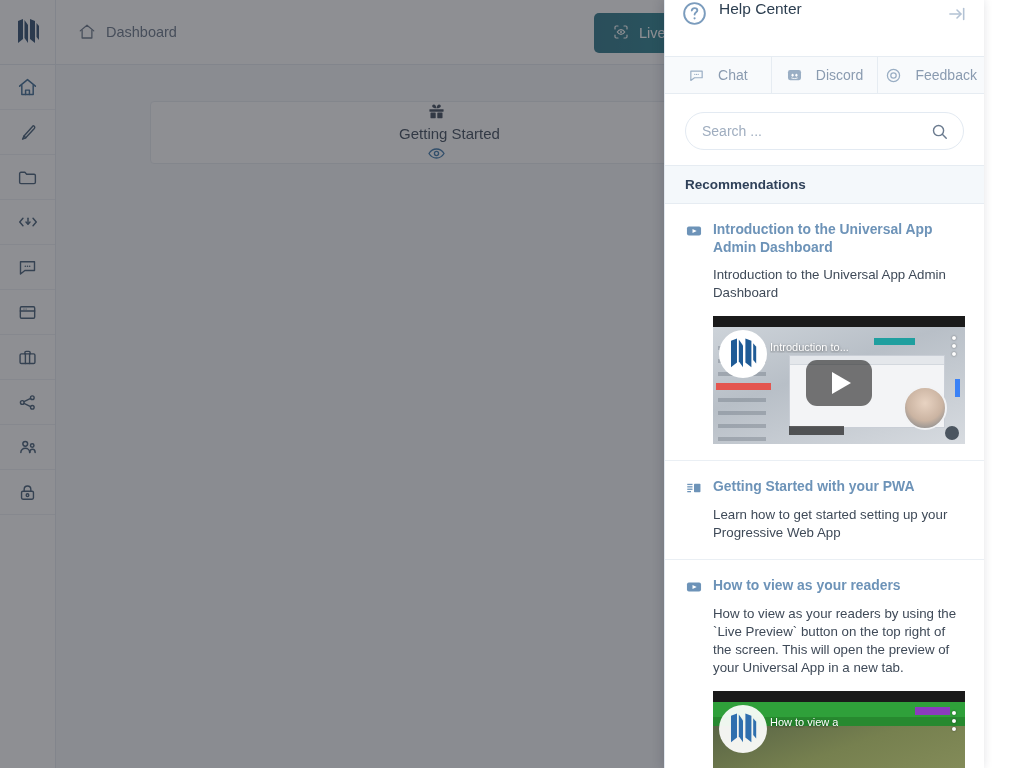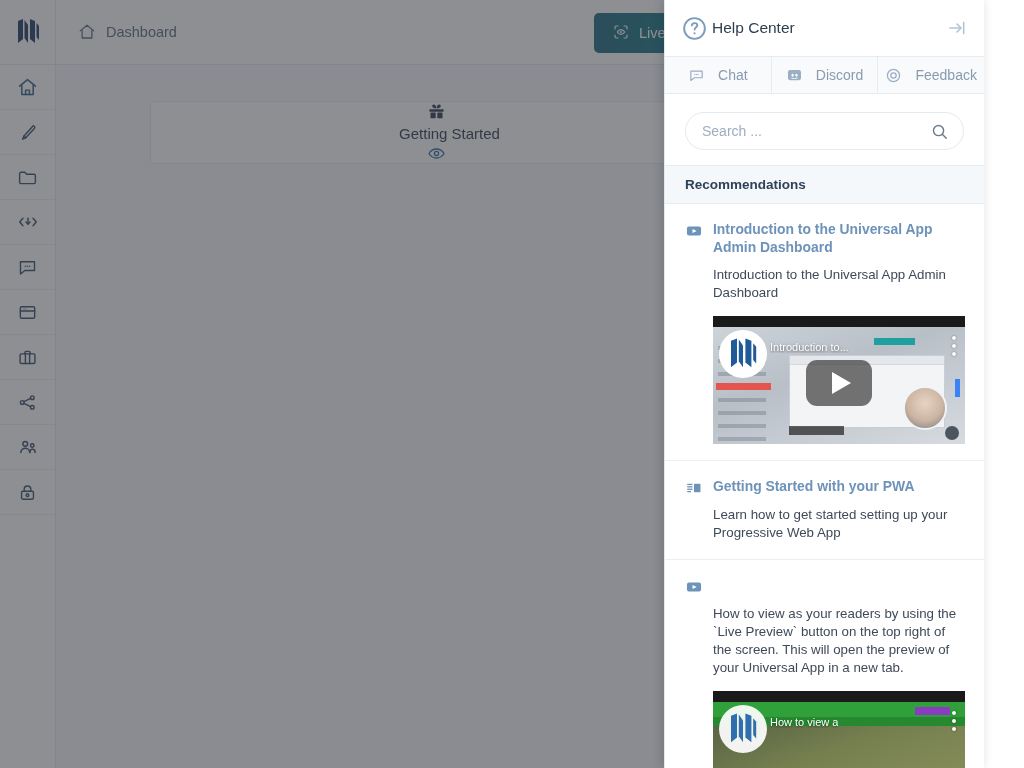--- a/index.html
+++ b/index.html
@@ -67,21 +67,21 @@
 
   
   .panel {
     position: absolute; right: 0; top: 0; width: 320px; height: 768px;
     background: #ffffff; z-index: 10;
     box-shadow: -2px 0 10px rgba(20,30,48,0.18);
     display: flex; flex-direction: column;
     border-left: 1px solid #e2e8ef;
   }
   .panel-head {
-    height: 56px; display: flex; align-items: center; gap: 4px;
+    height: 56px; display: flex; align-items: flex-start; gap: 11px;
     padding: 0 13px 0 16px; background: #ffffff;
   }
   .q-icon { color: #7b9cbd; display: flex; }
   .panel-title { font-size: 15.5px; color: #2c3e50; flex: 1; }
   .collapse-btn { color: #b3c2d4; display: flex; padding: 4px; }
 
   .tabs { display: flex; height: 38px; border-top: 1px solid #e6ecf2; }
   .tab {
     flex: 1; display: flex; align-items: center; justify-content: center; gap: 13px;
     font-size: 14px; color: #8a9bb0; background: #f8fafc;
@@ -472,20 +472,21 @@
       </div>
 
       <div class="rec-item">
         <div class="rec-top">
           <span class="rec-ico">
             <svg width="18" height="18" viewBox="0 0 24 24">
               <rect x="2.6" y="6" width="18.8" height="12" rx="2.6" fill="#6d93b8"></rect>
               <path d="M10 9.2 15.6 12 10 14.8z" fill="#ffffff"></path>
             </svg>
           </span>
+          <span class="rec-title">How to view as your readers</span>
         </div>
         <div class="rec-desc">How to view as your readers by using the `Live Preview` button on the top right of the screen. This will open the preview of your Universal App in a new tab.</div>
         <div class="thumb green">
           <div class="thumb-inner">
             <div class="t-strip"></div>
             <div class="t-body"></div>
             <div class="t-green-bar"></div>
             <div class="t-green-bar2"></div>
             <div class="t-purple"></div>
             <div class="t-logo">

